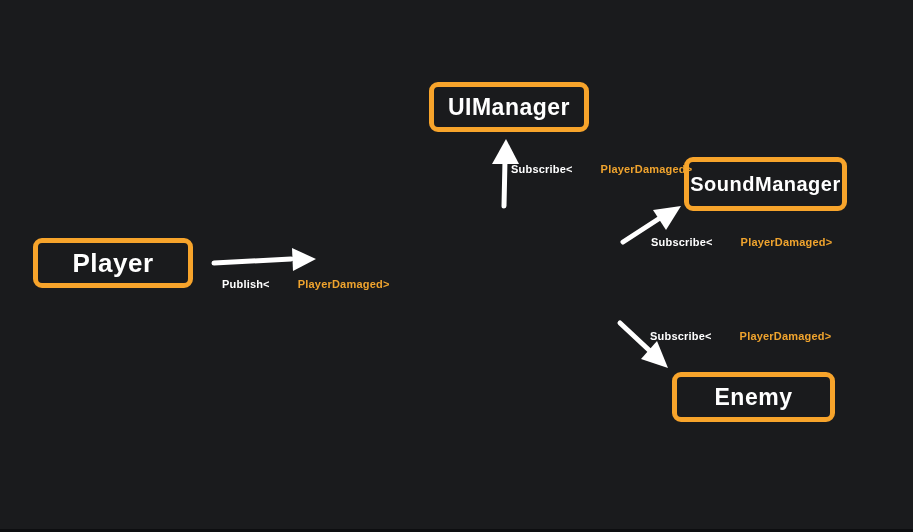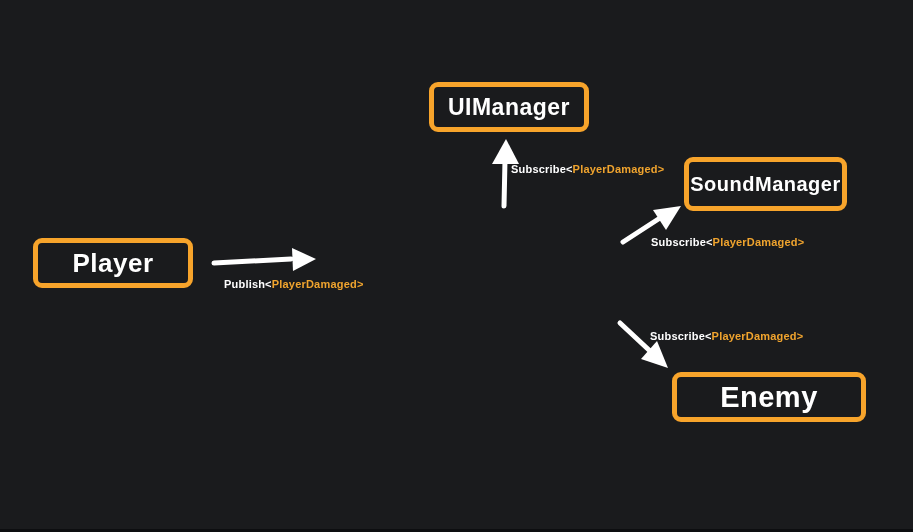--- a/index.html
+++ b/index.html
@@ -24,27 +24,27 @@
     border:5px solid var(--box-border);
     border-radius:9px;
     background:var(--box-fill);
     display:flex;align-items:center;justify-content:center;
     color:var(--title-text);font-weight:700;letter-spacing:0.5px;
   }
   #node-player{left:33px;top:238px;width:160px;height:50px;font-size:26px;}
   #node-event-bus{left:334px;top:212px;width:280px;height:107px;border-width:6px;border-radius:12px;font-size:40px;}
   #node-uimanager{left:429px;top:82px;width:160px;height:50px;font-size:23px;}
   #node-soundmanager{left:684px;top:157px;width:163px;height:54px;font-size:20px;}
-  #node-enemy{left:672px;top:372px;width:194px;height:50px;font-size:29px;}
+  #node-enemy{left:672px;top:372px;width:163px;height:50px;font-size:23px;}
   .edge-label{
     position:absolute;font-size:11px;font-weight:700;white-space:nowrap;
     color:var(--label-text);letter-spacing:0.2px;
   }
-  .edge-label .hl{color:var(--label-highlight);}
-  #label-publish{left:224px;top:278px;}
+  .edge-label .hl{color:var(--label-highlight);margin-left:28px;}
+  #label-publish{left:192px;top:278px;padding-left:30px;}
   #label-sub-ui{left:511px;top:163px;}
   #label-sub-sound{left:651px;top:236px;}
   #label-sub-enemy{left:650px;top:330px;}
   svg.arrows{position:absolute;left:0;top:0;pointer-events:none;}
   .arrow-line{stroke:var(--arrow);stroke-width:5;stroke-linecap:round;fill:none;}
   .arrow-head{fill:var(--arrow);stroke:none;}
   .bottom-edge{position:absolute;left:0;bottom:0;width:913px;height:3px;background:var(--bottom-edge);}
 </style>
 </head>
 <body>

